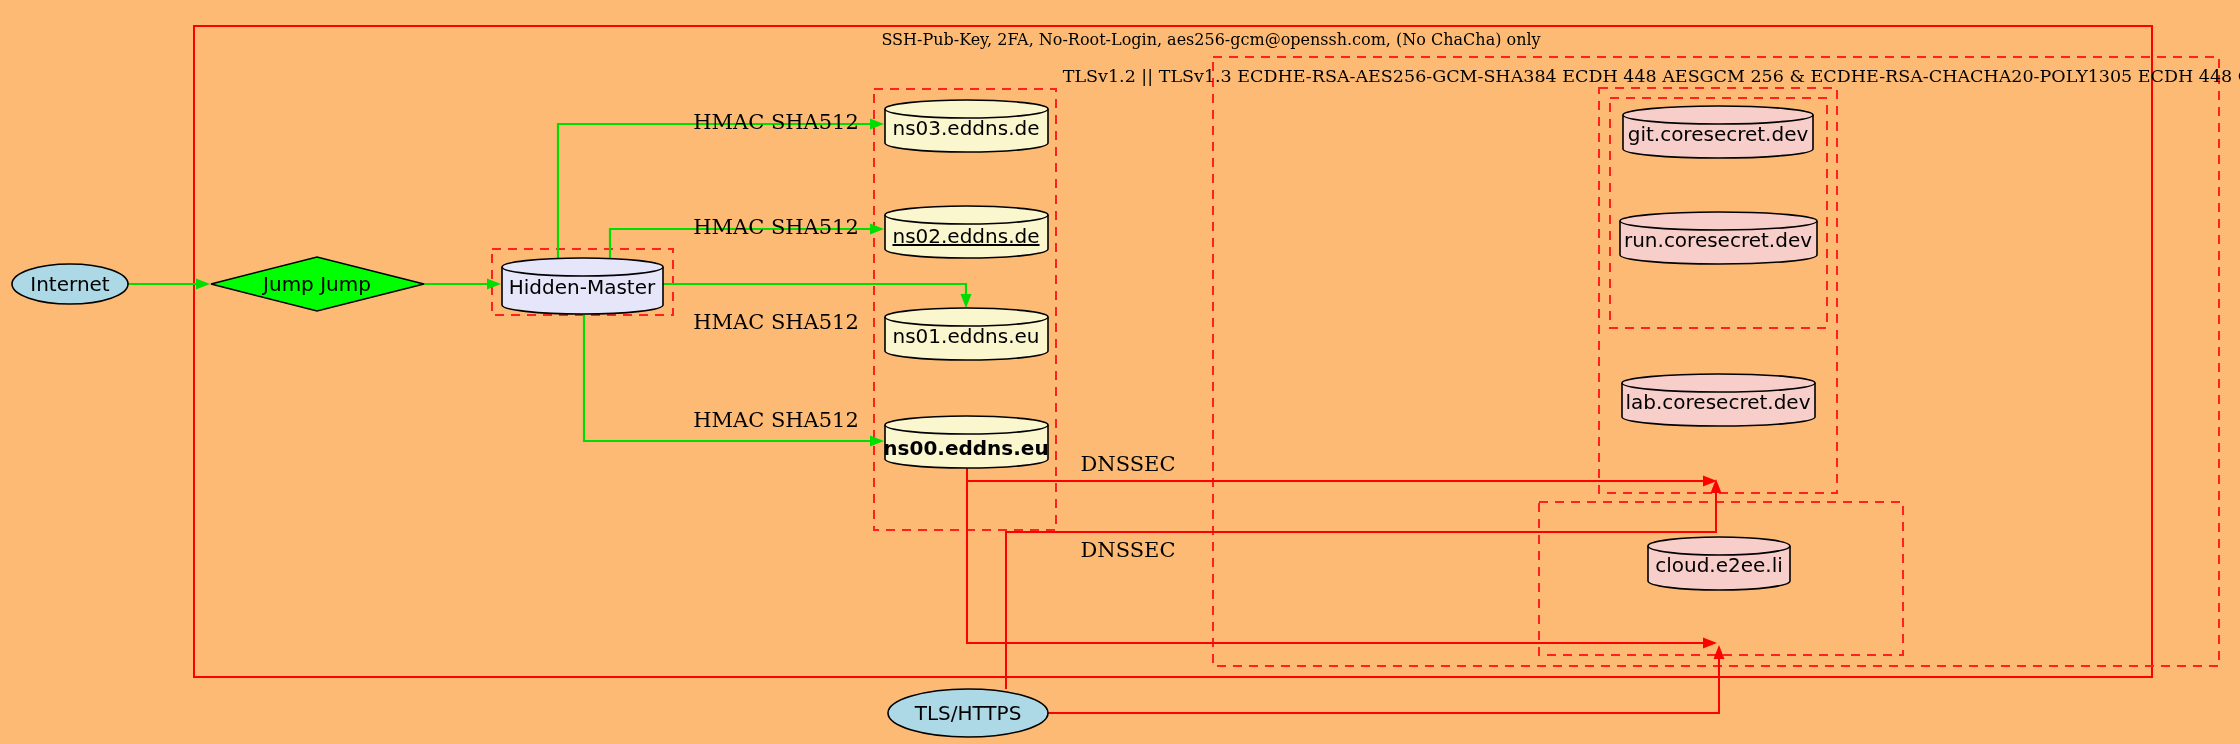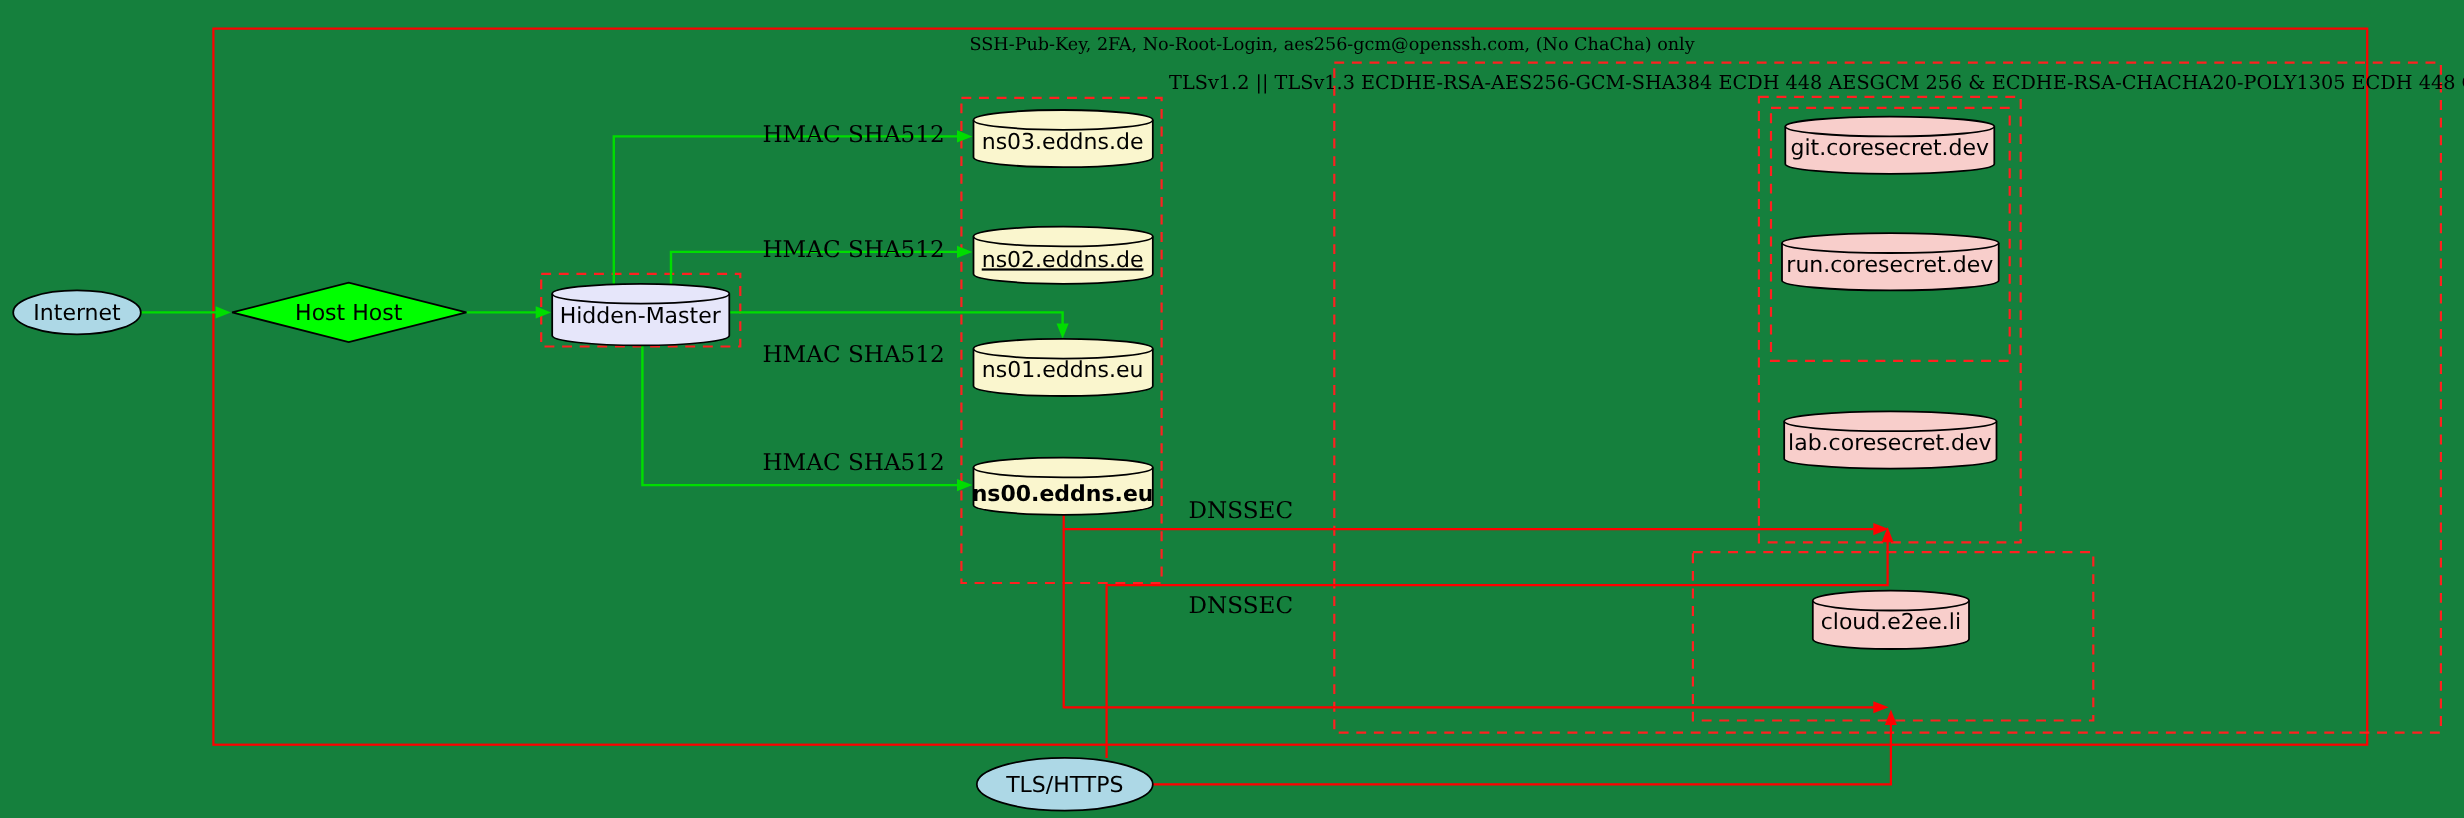--- a/index.html
+++ b/index.html
@@ -1,16 +1,16 @@
 <!DOCTYPE html>
 <html><head>
 <meta charset="utf-8">
 <style>
   html,body{margin:0;padding:0;background:#ffffff;}
-  #canvas{position:relative;width:2240px;height:744px;background:#15803d;overflow:hidden;
+  #canvas{position:relative;width:2240px;height:744px;background:#fdba74;overflow:hidden;
           font-family:"DejaVu Sans",sans-serif;}
   #edges-svg{position:absolute;left:0;top:0;}
   .lbl{position:absolute;transform:translateX(-50%);white-space:nowrap;color:#000;line-height:1.15;}
   .node-lbl{font:20px "DejaVu Sans",sans-serif;text-align:center;}
   .edge-lbl{font:21px "DejaVu Serif",serif;}
   .cluster-lbl{font-family:"DejaVu Serif",serif;}
   .ssh-lbl{font-size:16px;}
   .tls-lbl{font-size:17.5px;}
   .ha-lbl{font-size:15.5px;}
 </style>
@@ -113,21 +113,21 @@
       <ellipse cx="1719" cy="546" rx="71" ry="9"></ellipse>
     </g>
 
     <ellipse cx="968" cy="713" rx="80" ry="24" fill="#add8e6" stroke="#000" stroke-width="1.6"></ellipse>
   </svg>
 
   <div class="lbl cluster-lbl ssh-lbl" style="left:1211px;top:31px;">SSH-Pub-Key, 2FA, No-Root-Login, aes256-gcm@openssh.com, (No ChaCha) only</div>
   <div class="lbl cluster-lbl tls-lbl" style="left:1716px;top:66px;">TLSv1.2 || TLSv1.3 ECDHE-RSA-AES256-GCM-SHA384 ECDH 448 AESGCM 256 &amp; ECDHE-RSA-CHACHA20-POLY1305 ECDH 448 ChaCha20 256</div>
 
   <div class="lbl node-lbl" style="left:70px;top:272px;">Internet</div>
-  <div class="lbl node-lbl" style="left:317px;top:272px;">Host Host</div>
+  <div class="lbl node-lbl" style="left:317px;top:272px;">Jump Jump</div>
   <div class="lbl node-lbl" style="left:582px;top:275px;">Hidden-Master</div>
   <div class="lbl node-lbl" style="left:966px;top:116px;">ns03.eddns.de</div>
   <div class="lbl node-lbl" style="left:966px;top:224px;text-decoration:underline;">ns02.eddns.de</div>
   <div class="lbl node-lbl" style="left:966px;top:324px;">ns01.eddns.eu</div>
   <div class="lbl node-lbl" style="left:966px;top:436px;font-weight:bold;">ns00.eddns.eu</div>
   <div class="lbl node-lbl" style="left:1718px;top:122px;">git.coresecret.dev</div>
   <div class="lbl node-lbl" style="left:1718px;top:228px;">run.coresecret.dev</div>
   <div class="lbl node-lbl" style="left:1718px;top:390px;">lab.coresecret.dev</div>
   <div class="lbl node-lbl" style="left:1719px;top:553px;">cloud.e2ee.li</div>
   <div class="lbl node-lbl" style="left:968px;top:701px;">TLS/HTTPS</div>

